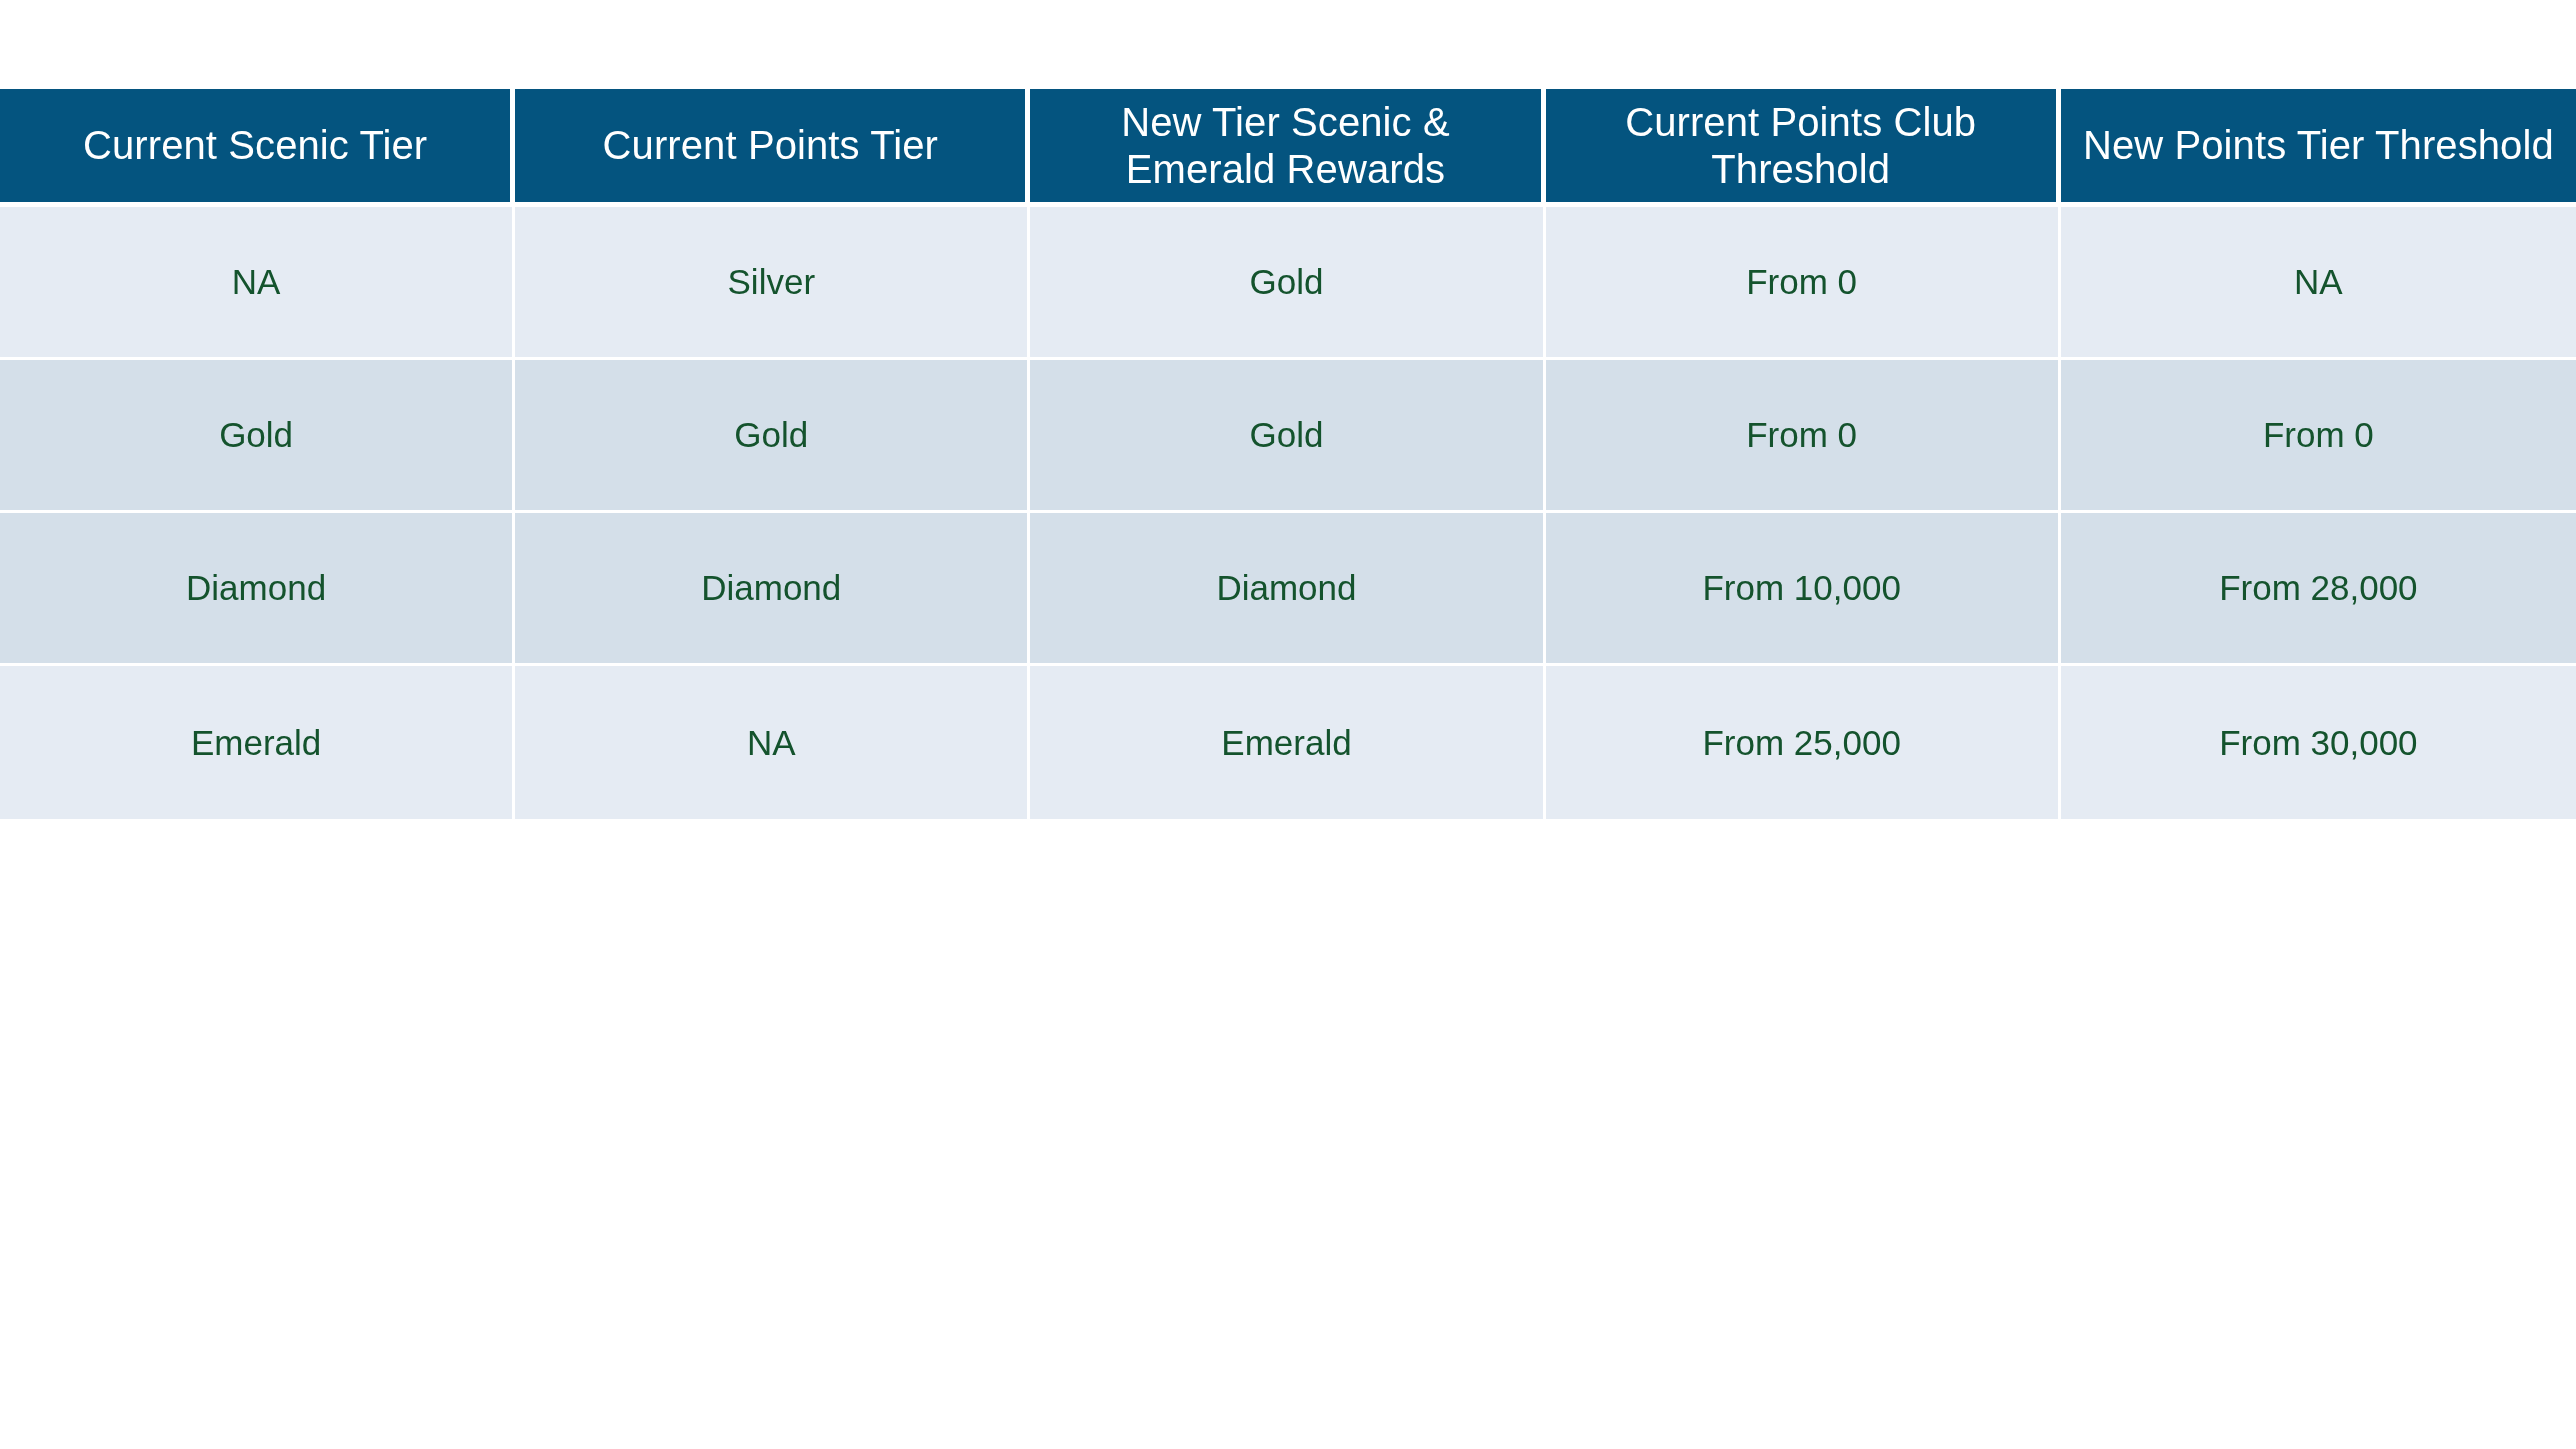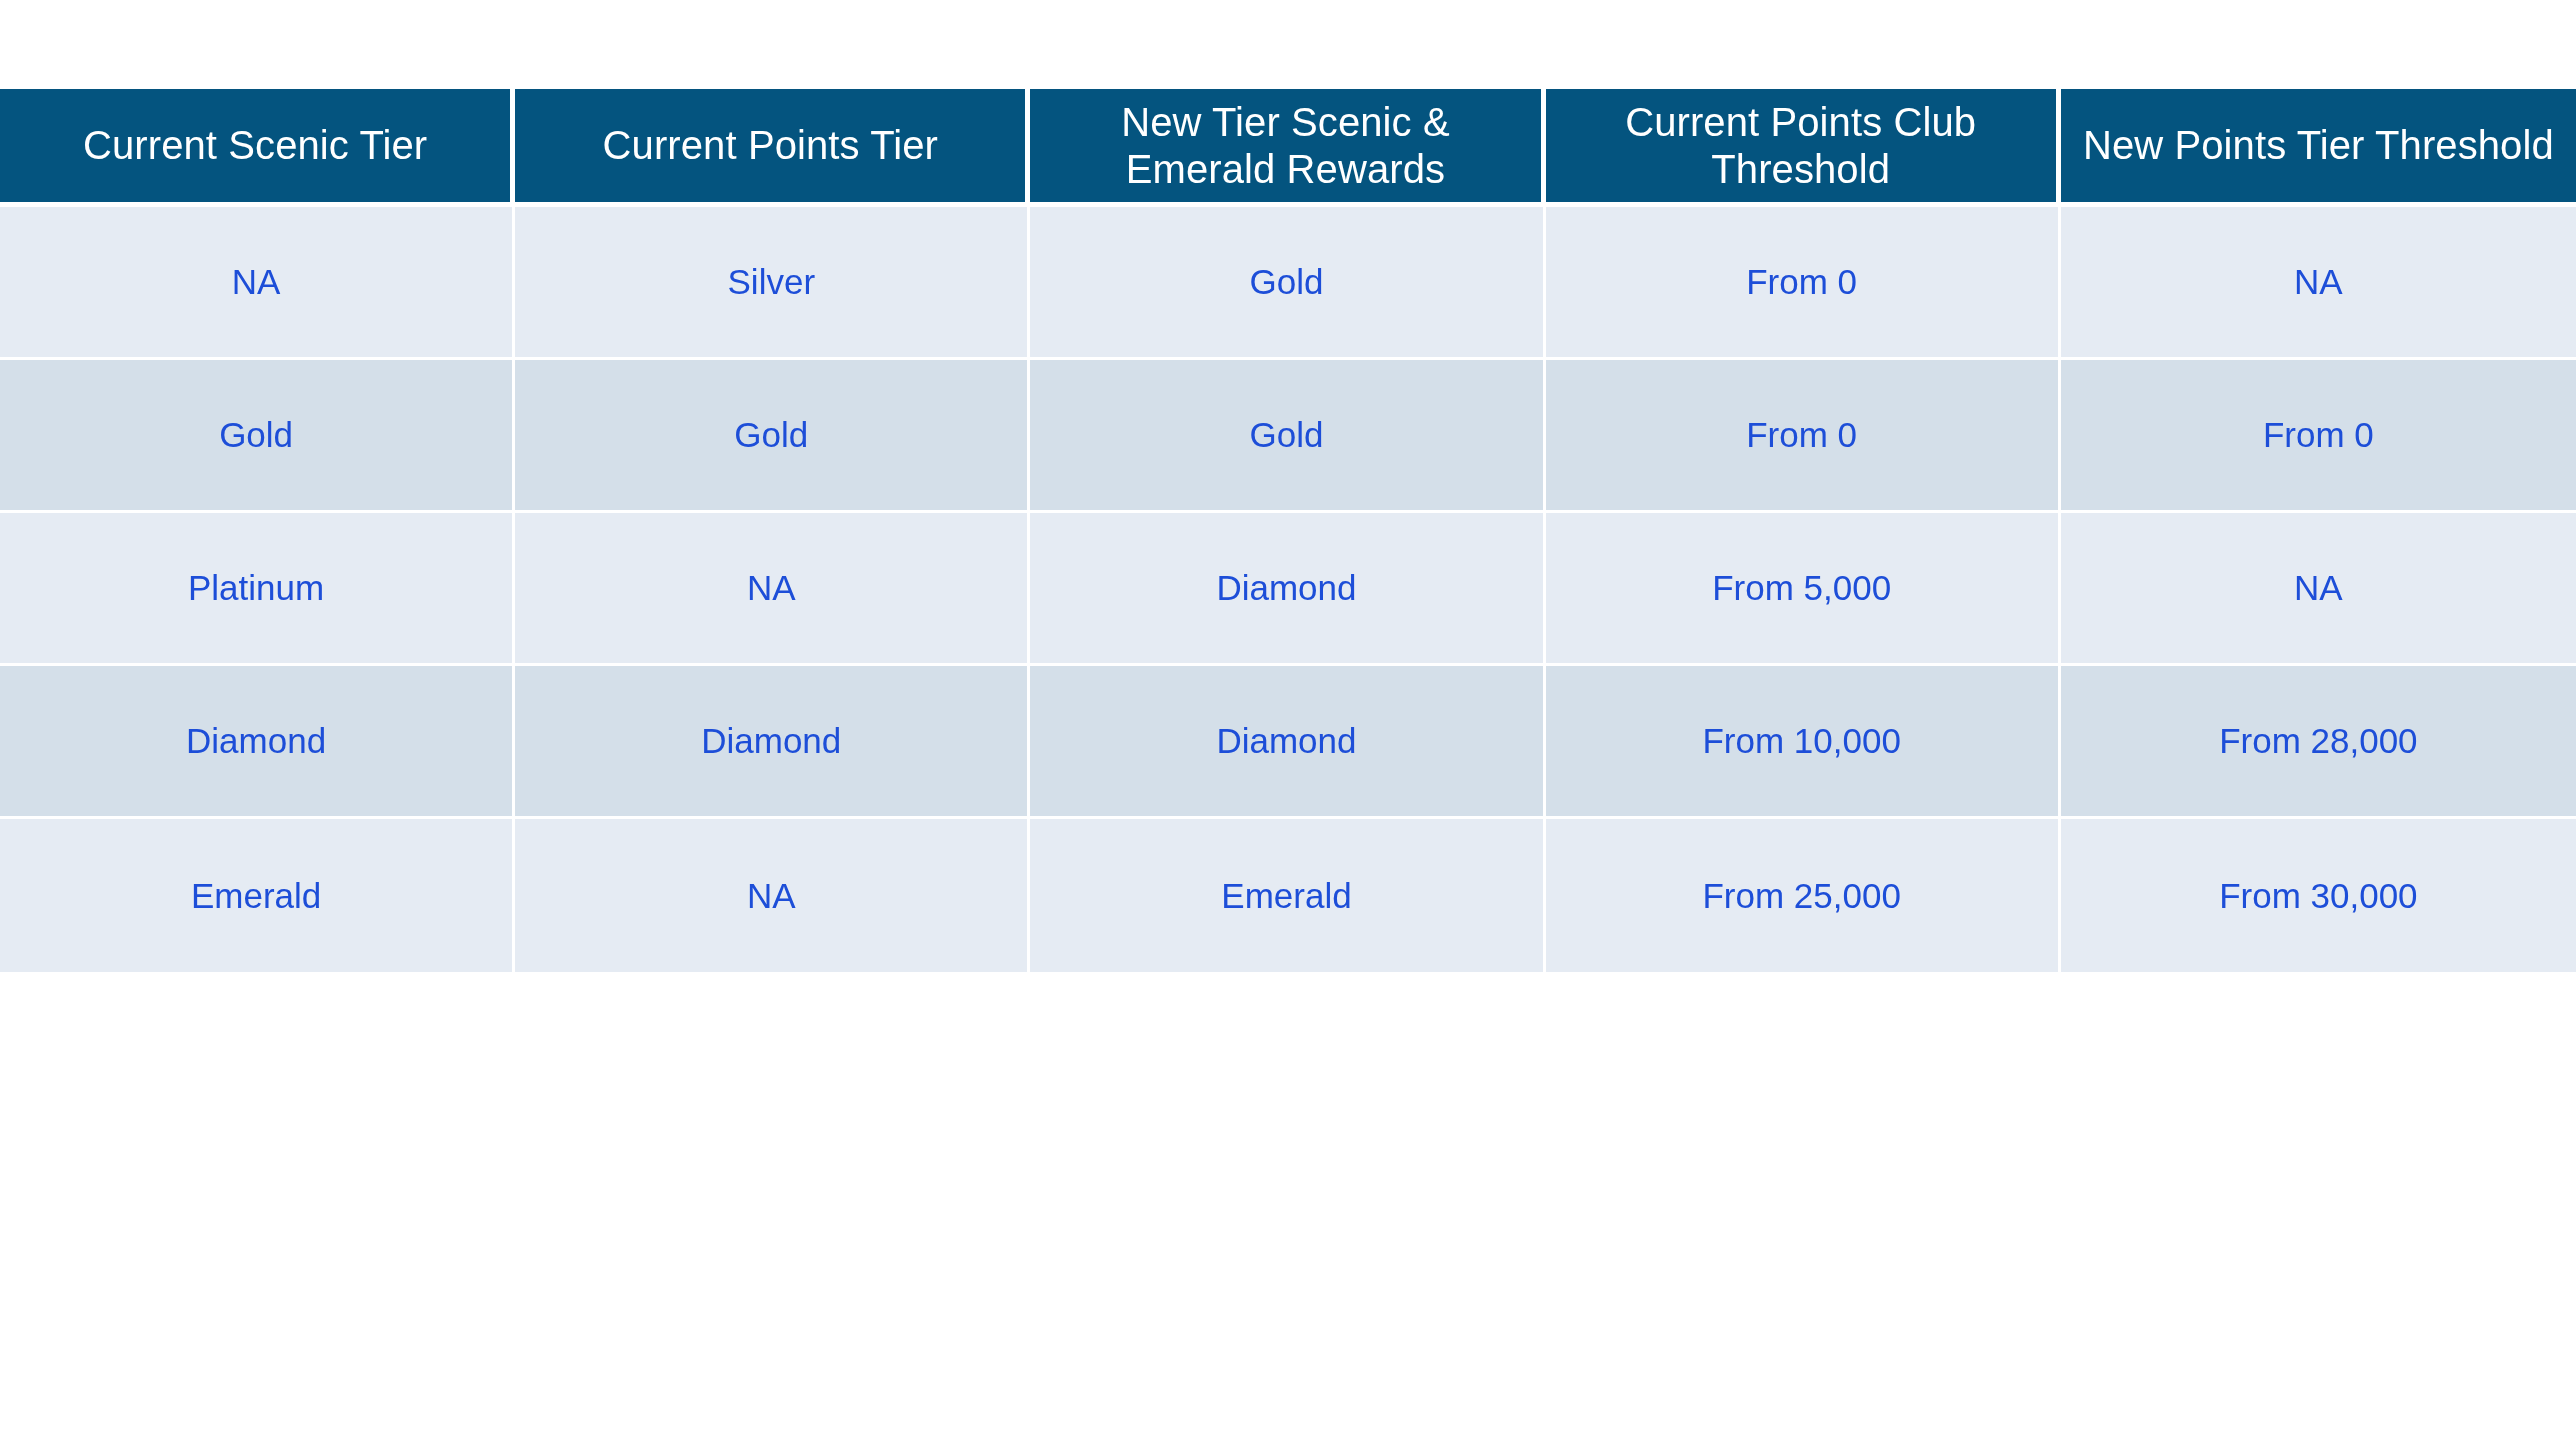--- a/index.html
+++ b/index.html
@@ -57,21 +57,21 @@
     margin-left: 30px;
   }
 
   
   .tier-table tbody tr {
     height: 153px;
   }
   .tier-table tbody td {
     font-size: 35px;
     line-height: 1.2;
-    color: #1d4ed8;
+    color: #14532d;
     text-align: center;
     vertical-align: middle;
     padding: 5.2px 13px;
     border-right: 3.9px solid #ffffff;
     border-bottom: 3.9px solid #ffffff;
     box-sizing: border-box;
     white-space: nowrap;
   }
   .tier-table tbody td:last-child {
     border-right: 0;
@@ -117,27 +117,20 @@
         <td>From 0</td>
         <td>NA</td>
       </tr>
       <tr class="row-even">
         <td>Gold</td>
         <td>Gold</td>
         <td>Gold</td>
         <td>From 0</td>
         <td>From 0</td>
       </tr>
-      <tr class="row-odd">
-        <td>Platinum</td>
-        <td>NA</td>
-        <td>Diamond</td>
-        <td>From 5,000</td>
-        <td>NA</td>
-      </tr>
       <tr class="row-even">
         <td>Diamond</td>
         <td>Diamond</td>
         <td>Diamond</td>
         <td>From 10,000</td>
         <td>From 28,000</td>
       </tr>
       <tr class="row-odd">
         <td>Emerald</td>
         <td>NA</td>

